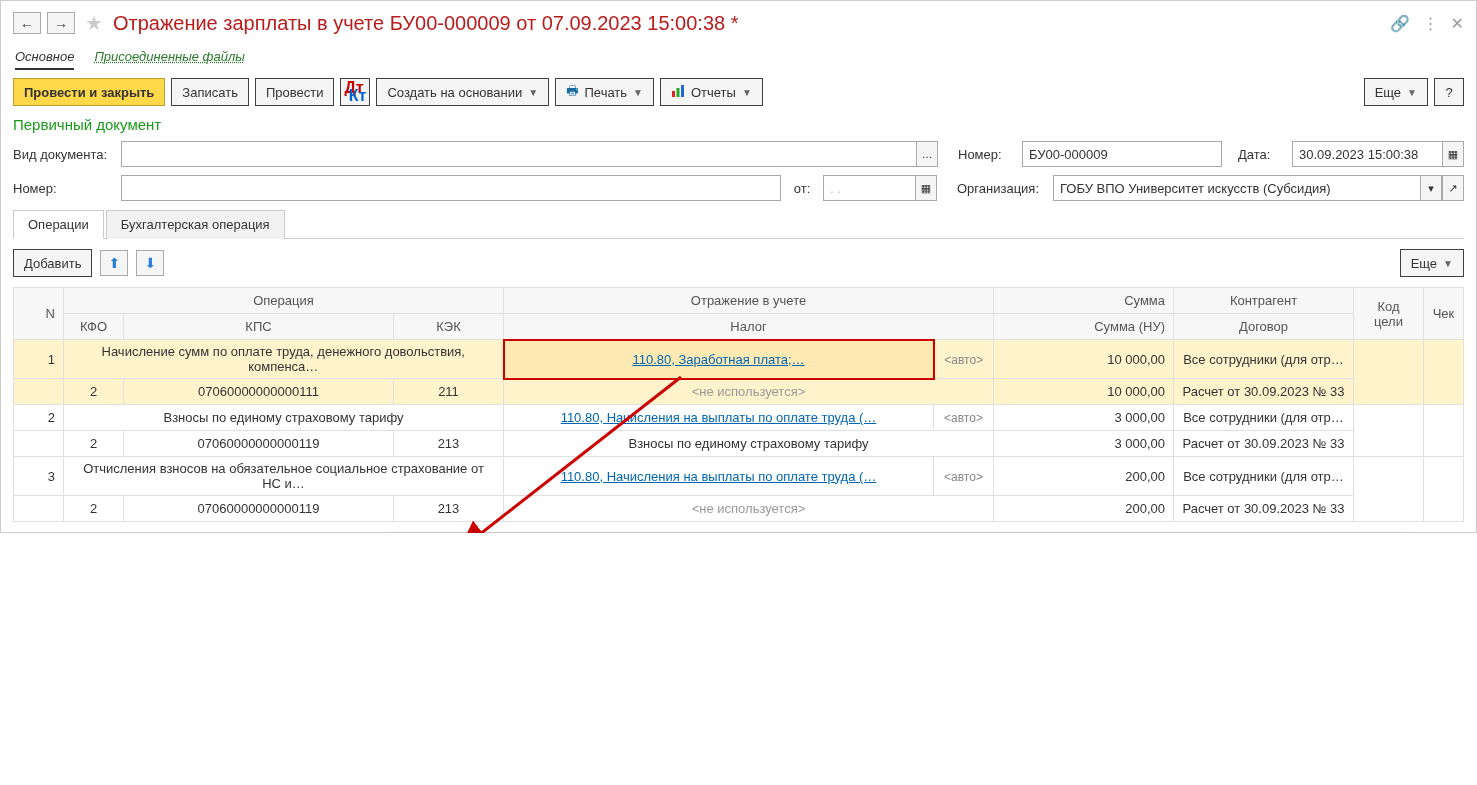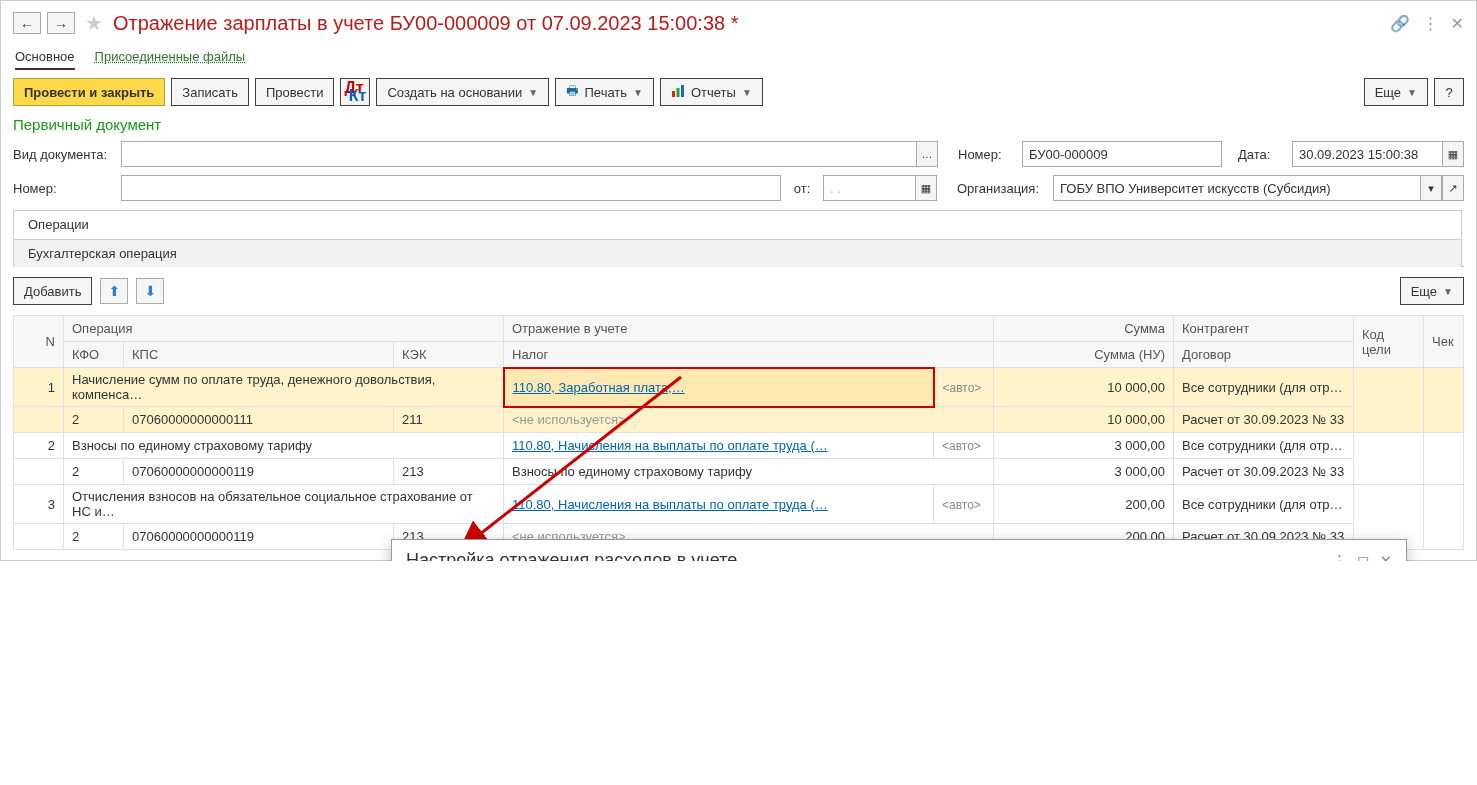--- a/index.html
+++ b/index.html
@@ -8,21 +8,21 @@
 
   
   .titlebar { display: flex; align-items: center; gap: 6px; margin-bottom: 10px; }
   .nav-btn { width: 28px; height: 22px; border: 1px solid #aaa; background: #f5f5f5; display:flex; align-items:center; justify-content:center; cursor:pointer; font-size:14px; }
   .star { color:#ccc; font-size:20px; margin: 0 4px; }
   .title { font-size: 20px; color:#b91c1c; flex:1; }
   .titlebar-right { display:flex; gap:12px; color:#999; font-size:16px; align-items:center; }
   .icon-btn { cursor:pointer; }
 
   
-  .tabs { display:flex; gap:20px; margin: 0 0 8px 2px; font-size:13px; }
+  .tabs { display:flex; gap:20px; margin: 0 0 8px 2px; font-size:13px;font-style:italic; }
   .tab { cursor:pointer; padding: 4px 0; }
   .tab.active { border-bottom: 2px solid #333; }
   .tab.link { color:#2b7a2b; text-decoration: underline dotted; }
 
   
   .toolbar { display:flex; gap:6px; align-items:center; margin-bottom:10px; }
   .btn { border:1px solid #404040; background:#f5f5f5; padding:4px 10px; height:28px; display:flex; align-items:center; gap:6px; cursor:pointer; font-size:13px; }
   .btn.primary { background:#ffd94a; border-color:#b8a030; font-weight:bold; }
   .btn .caret { font-size:10px; color:#666; }
   .btn-icon-only { width:30px; justify-content:center; padding:0; }
@@ -43,31 +43,31 @@
   .lbl.org { width:88px; }
   .input { border:1px solid #aaa; height:26px; padding:2px 6px; background:#fff; display:flex; align-items:center; }
   .input.wide { flex:1; }
   .input-group { display:flex; }
   .input-group .input { border-right:none; }
   .input-group .addon { border:1px solid #aaa; width:22px; height:26px; display:flex; align-items:center; justify-content:center; background:#f5f5f5; cursor:pointer; font-size:11px; }
   .input.num { width:200px; }
   .input.date { width:150px; }
 
   
-  .inner-tabs { display:flex; border-bottom:1px solid #ccc; margin-top:6px;flex-direction:column; }
+  .inner-tabs { display:flex; border-bottom:1px solid #ccc; margin-top:6px; }
   .inner-tab { padding:6px 14px; border:1px solid #ccc; border-bottom:none; background:#f2f2f2; cursor:pointer; margin-right:2px; position:relative; top:1px; }
   .inner-tab.active { background:#fff; border-bottom:1px solid #fff; }
 
   
   .tbl-toolbar { display:flex; gap:8px; align-items:center; margin:10px 0; }
   .arrow-btn { width:28px; height:26px; border:1px solid #aaa; background:#f5f5f5; display:flex; align-items:center; justify-content:center; cursor:pointer; color:#2a7fd8; font-size:14px; }
 
   
   .table { border:1px solid #ccc; border-collapse:collapse; width:100%; font-size:13px; }
-  .table th, .table td { border:1px solid #e0e0e0; padding:4px 8px; text-align:left; vertical-align:middle; height:26px; }
+  .table th, .table td { border:1px solid #e0e0e0; padding:4px 8px; text-align:center; vertical-align:middle; height:26px; }
   .table thead th { background:#f7f7f7; font-weight:normal; color:#555; }
   .table .num-col { text-align:right; width:50px; }
   .table .sum-col { text-align:right; }
   .table .link { color:#0066b3; text-decoration:underline; cursor:pointer; }
   .table .gray { color:#999; }
   .row-hl td { background:#fff3cc; }
   .cell-redbox { border:2px solid #c00 !important; background:#ffe9b3 !important; }
   .auto-tag { color:#888; font-size:12px; }
 
   

